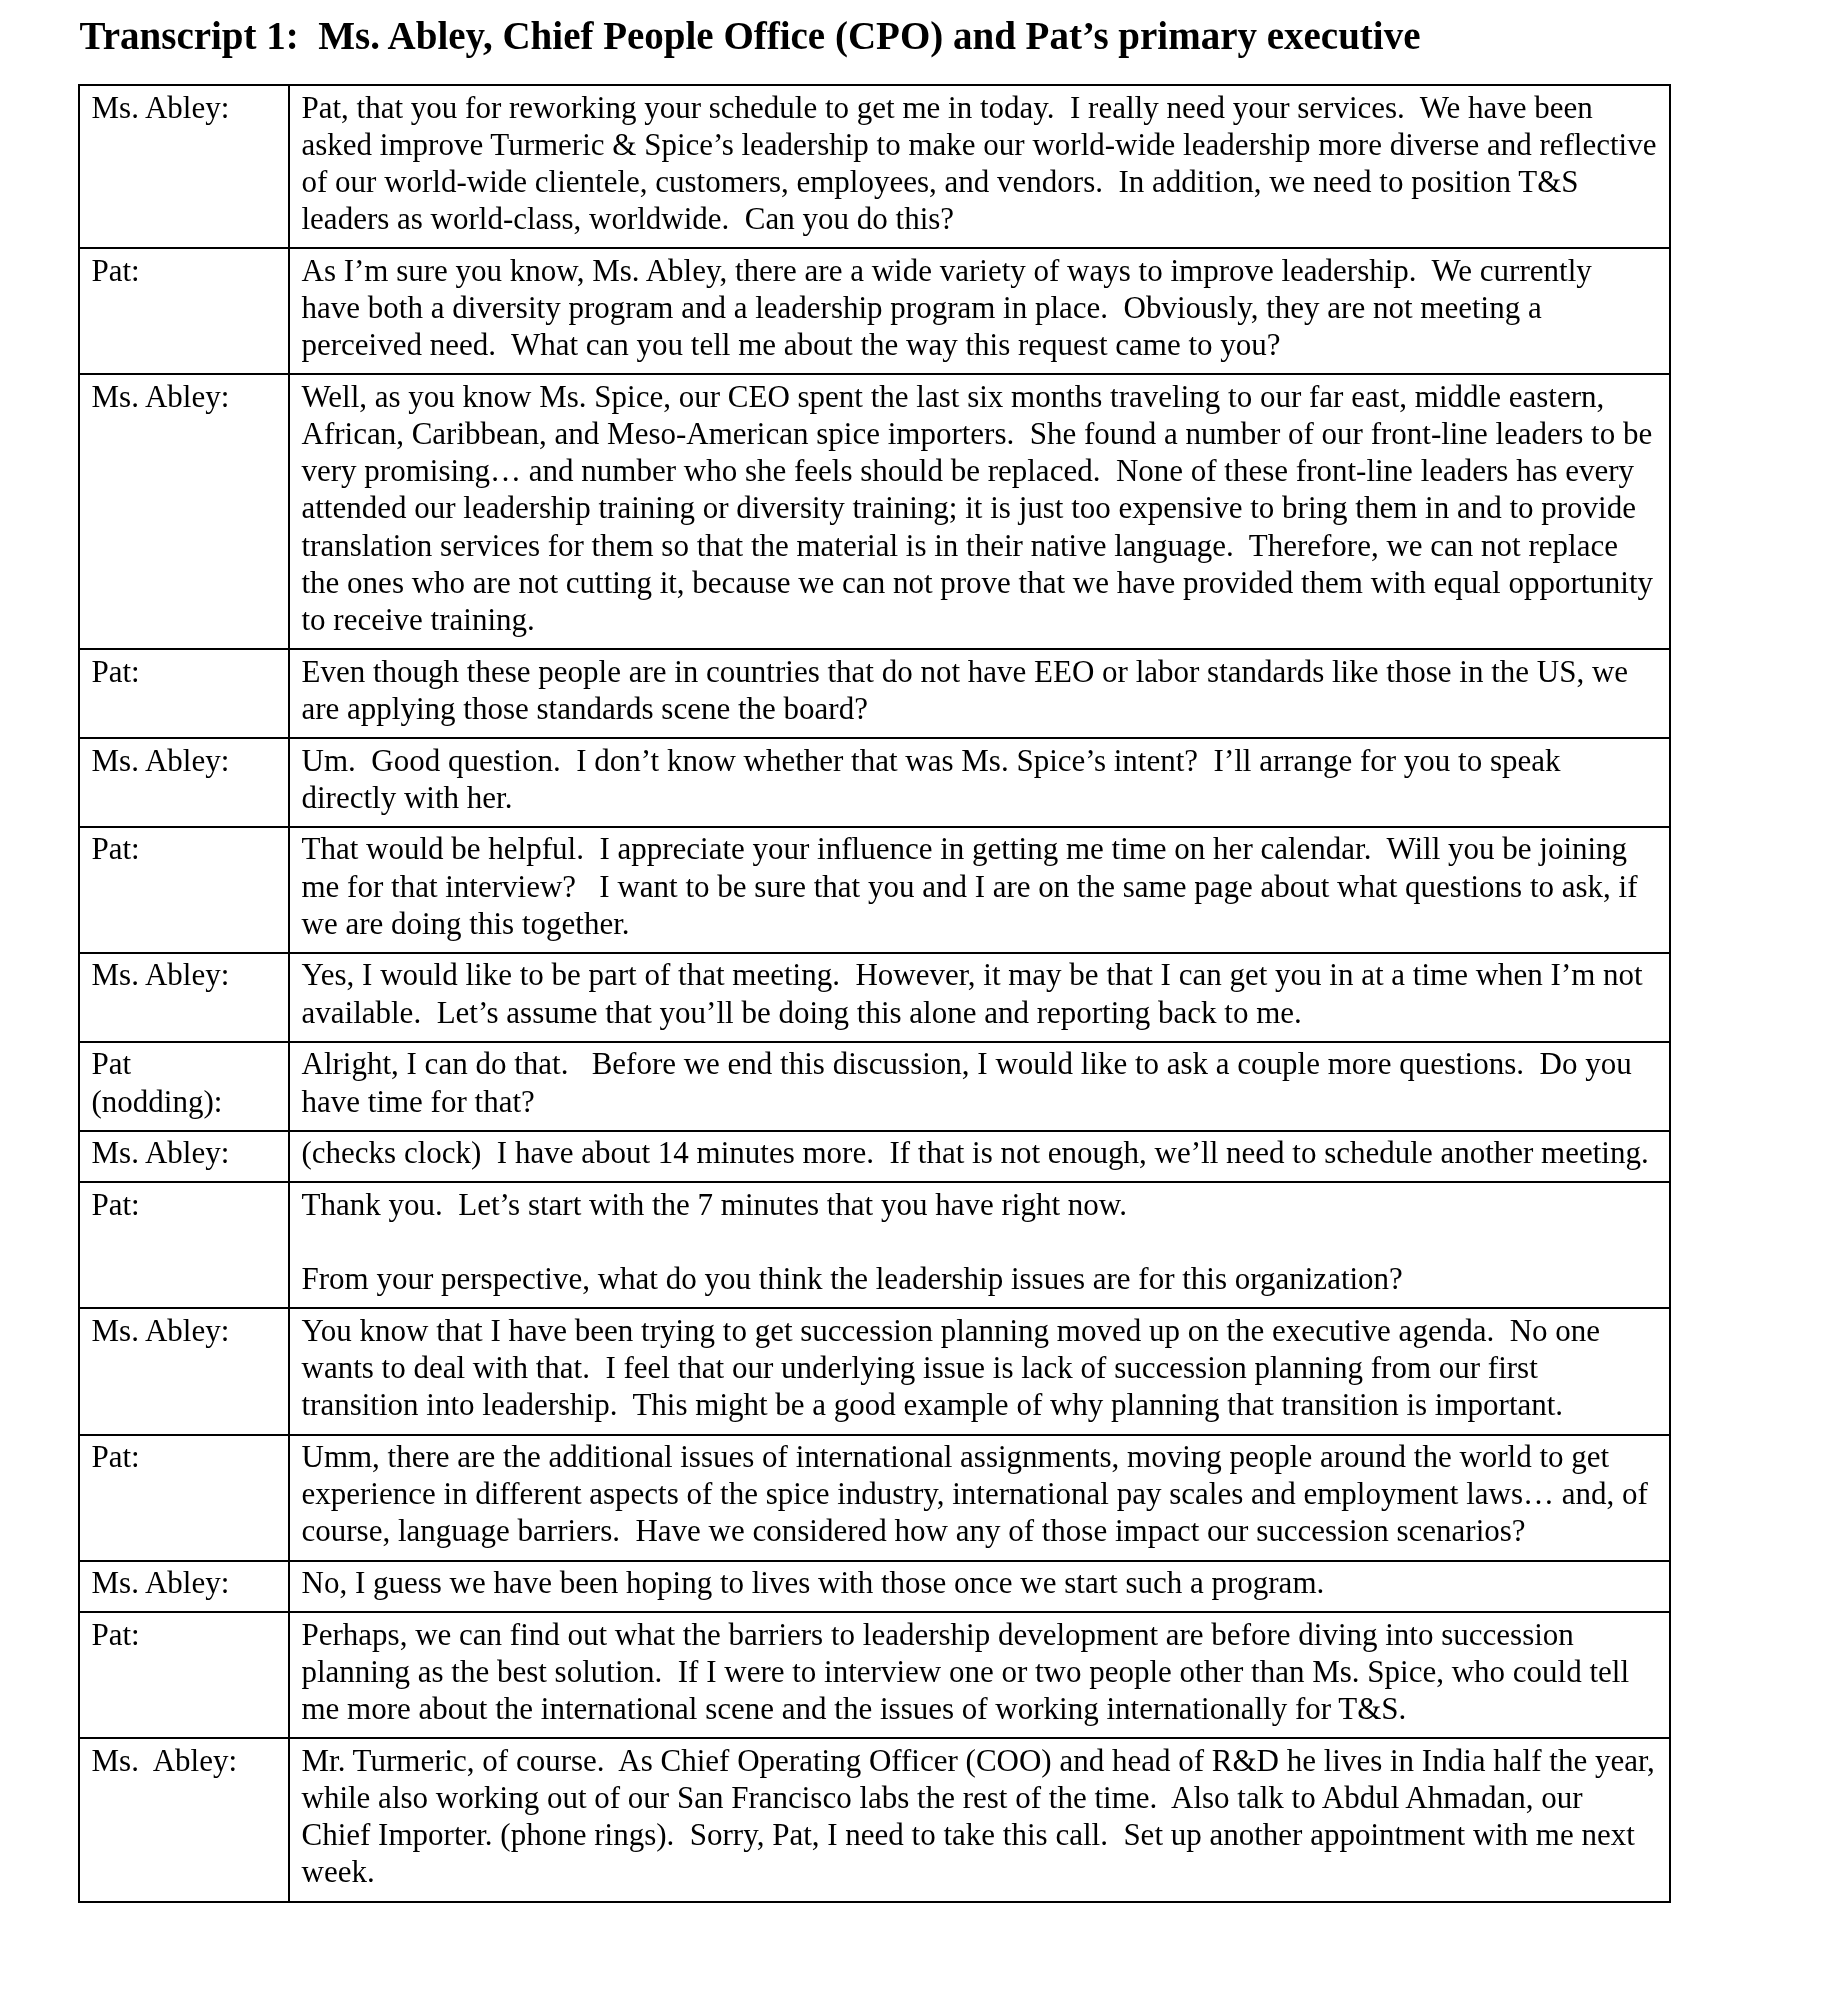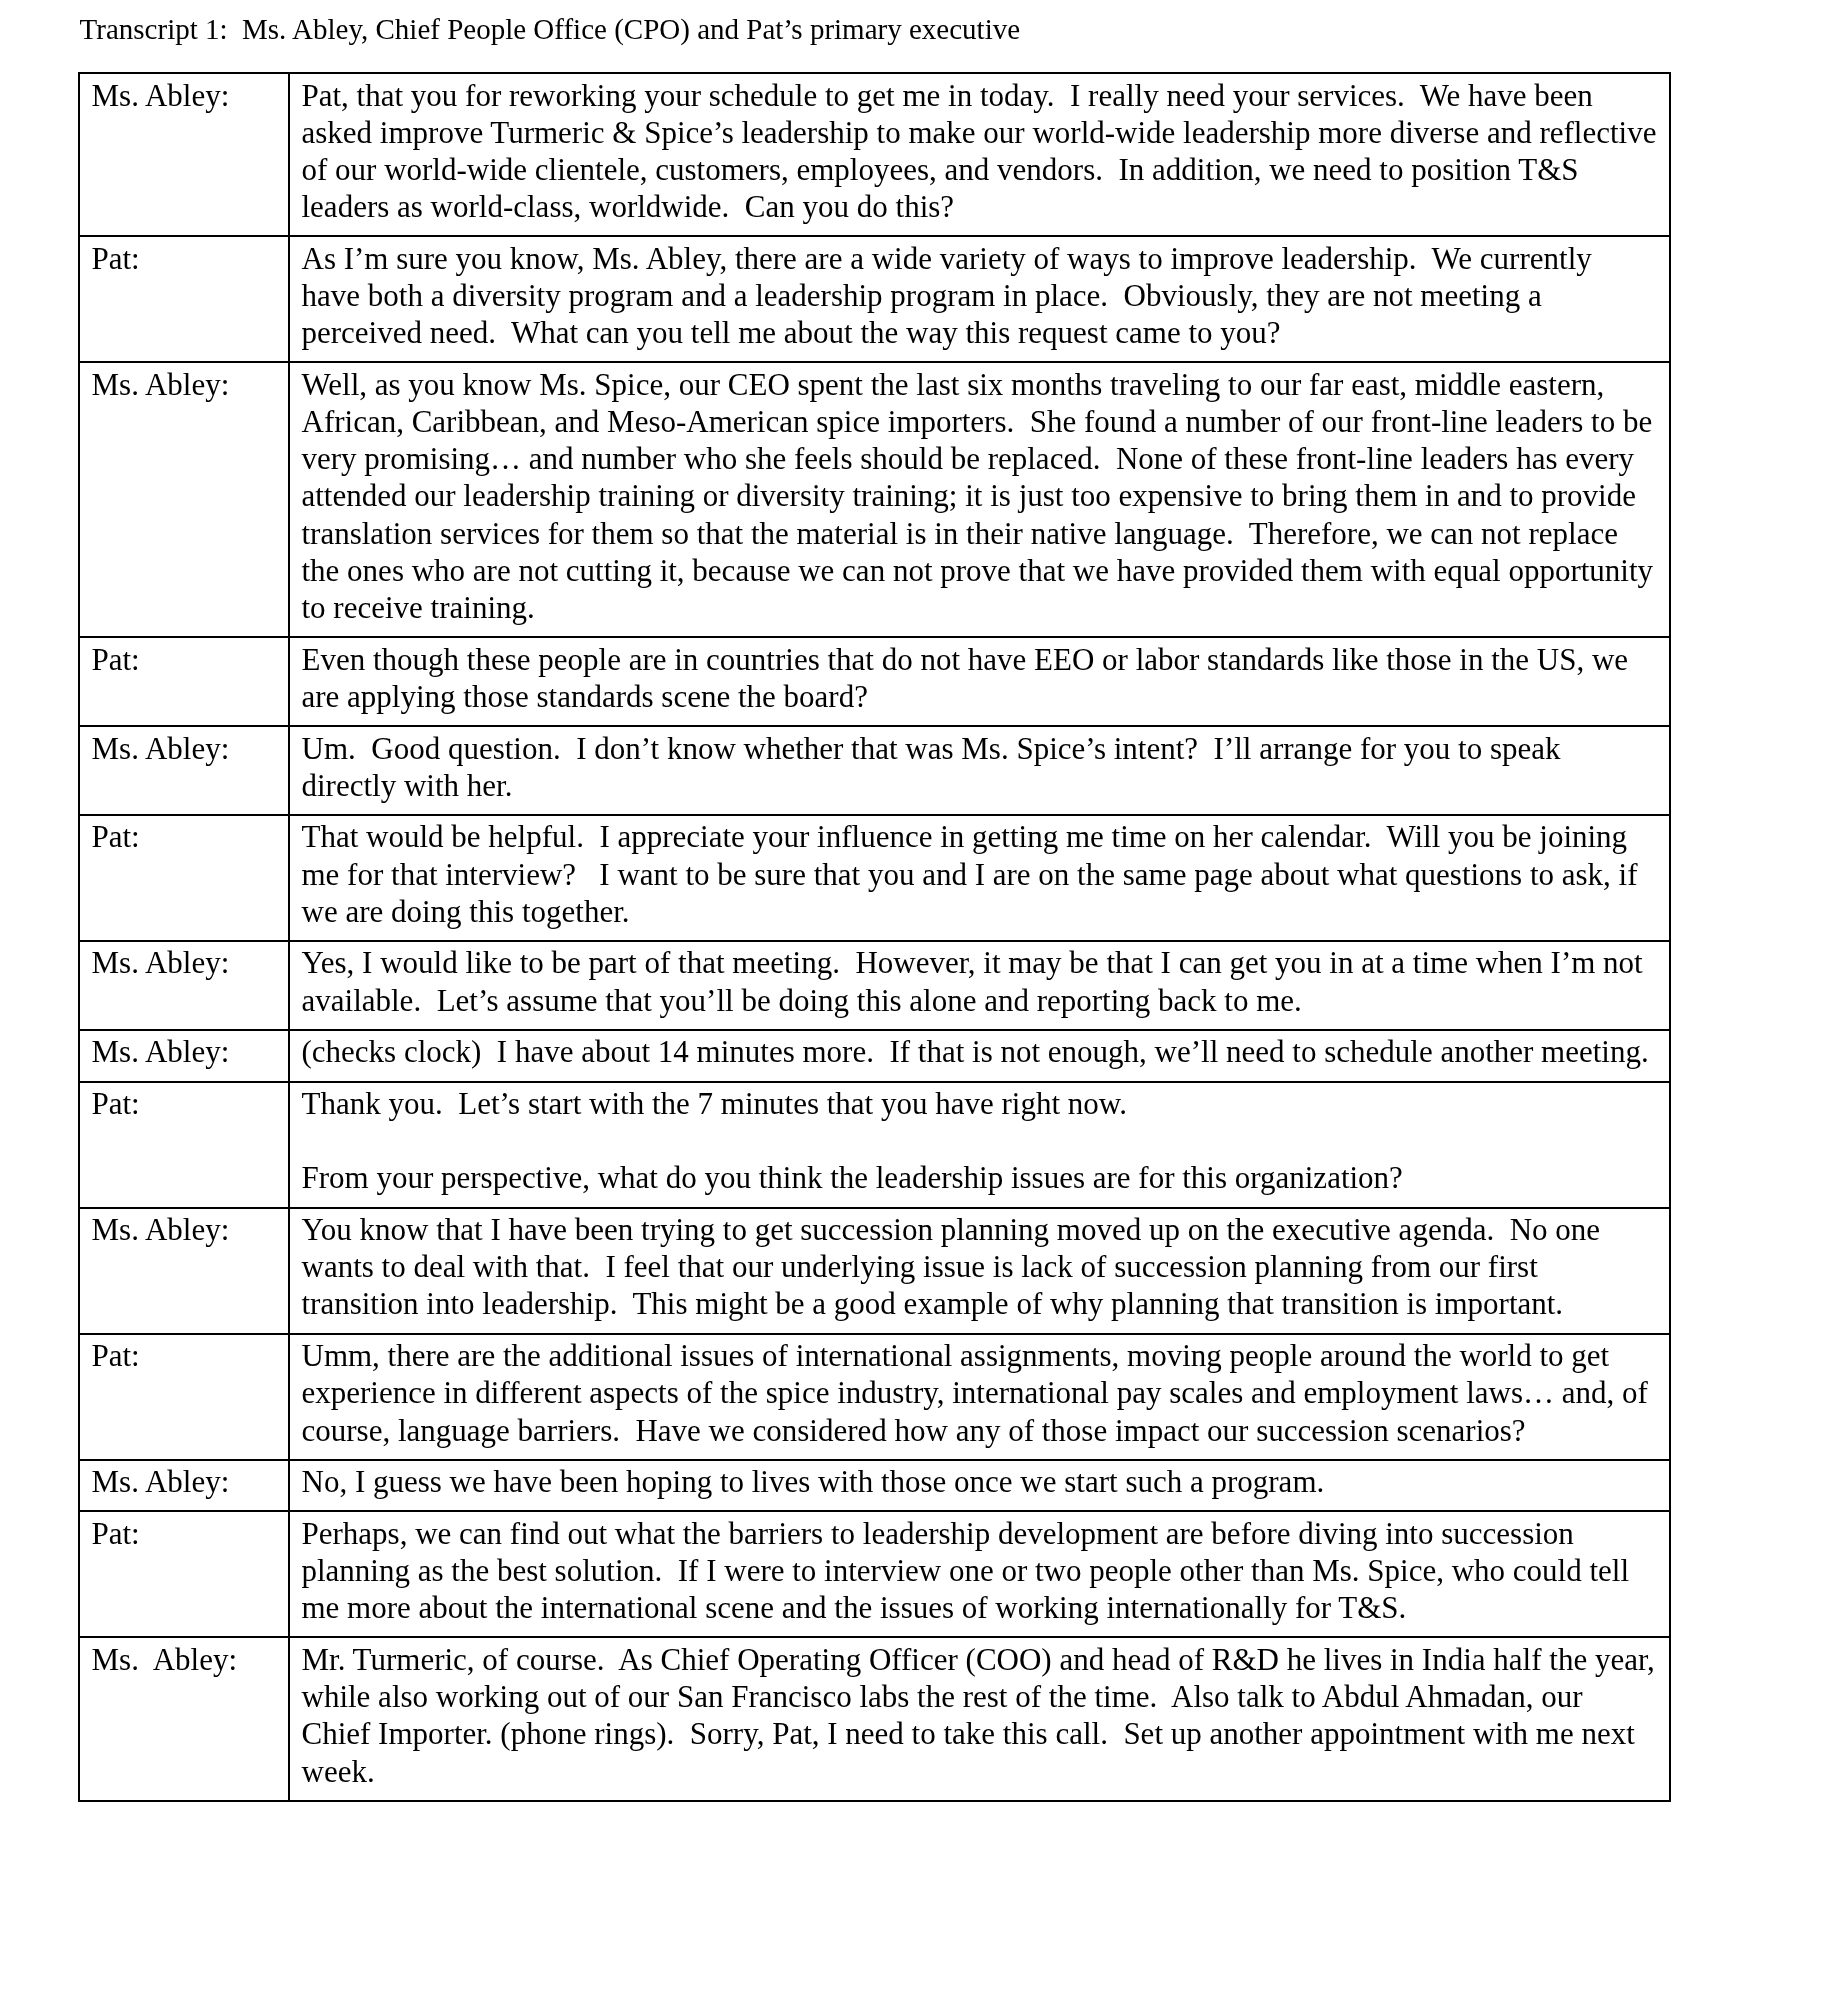--- a/index.html
+++ b/index.html
@@ -8,22 +8,22 @@
     width: 1846px;
     min-height: 2000px;
     background: #ffffff;
     color: #000000;
     font-family: "Liberation Serif", "DejaVu Serif", serif;
     font-size: 31px;
     padding: 13px 74px 33px 78px;
   }
   .doc-title {
     margin: 0 0 26px 1.6px;
-    font-size: 29px;
-    font-weight: normal;
+    font-size: 39px;
+    font-weight: bold;
     white-space: pre-wrap;
   }
   table.transcript {
     border-collapse: collapse;
     width: 1593px;
     table-layout: fixed;
   }
   table.transcript td {
     border: 2.5px solid #000000;
     vertical-align: top;
@@ -64,20 +64,25 @@
     </tr>
     <tr>
       <td class="speaker">Pat:</td>
       <td class="dialogue">That would be helpful.  I appreciate your influence in getting me time on her calendar.  Will you be joining me for that interview?   I want to be sure that you and I are on the same page about what questions to ask, if we are doing this together.</td>
     </tr>
     <tr>
       <td class="speaker">Ms. Abley:</td>
       <td class="dialogue">Yes, I would like to be part of that meeting.  However, it may be that I can get you in at a time when I’m not available.  Let’s assume that you’ll be doing this alone and reporting back to me.</td>
     </tr>
     <tr>
+      <td class="speaker">Pat
+(nodding):</td>
+      <td class="dialogue">Alright, I can do that.   Before we end this discussion, I would like to ask a couple more questions.  Do you have time for that?</td>
+    </tr>
+    <tr>
       <td class="speaker">Ms. Abley:</td>
       <td class="dialogue">(checks clock)  I have about 14 minutes more.  If that is not enough, we’ll need to schedule another meeting.</td>
     </tr>
     <tr>
       <td class="speaker">Pat:</td>
       <td class="dialogue">Thank you.  Let’s start with the 7 minutes that you have right now.
 
 From your perspective, what do you think the leadership issues are for this organization?</td>
     </tr>
     <tr>

